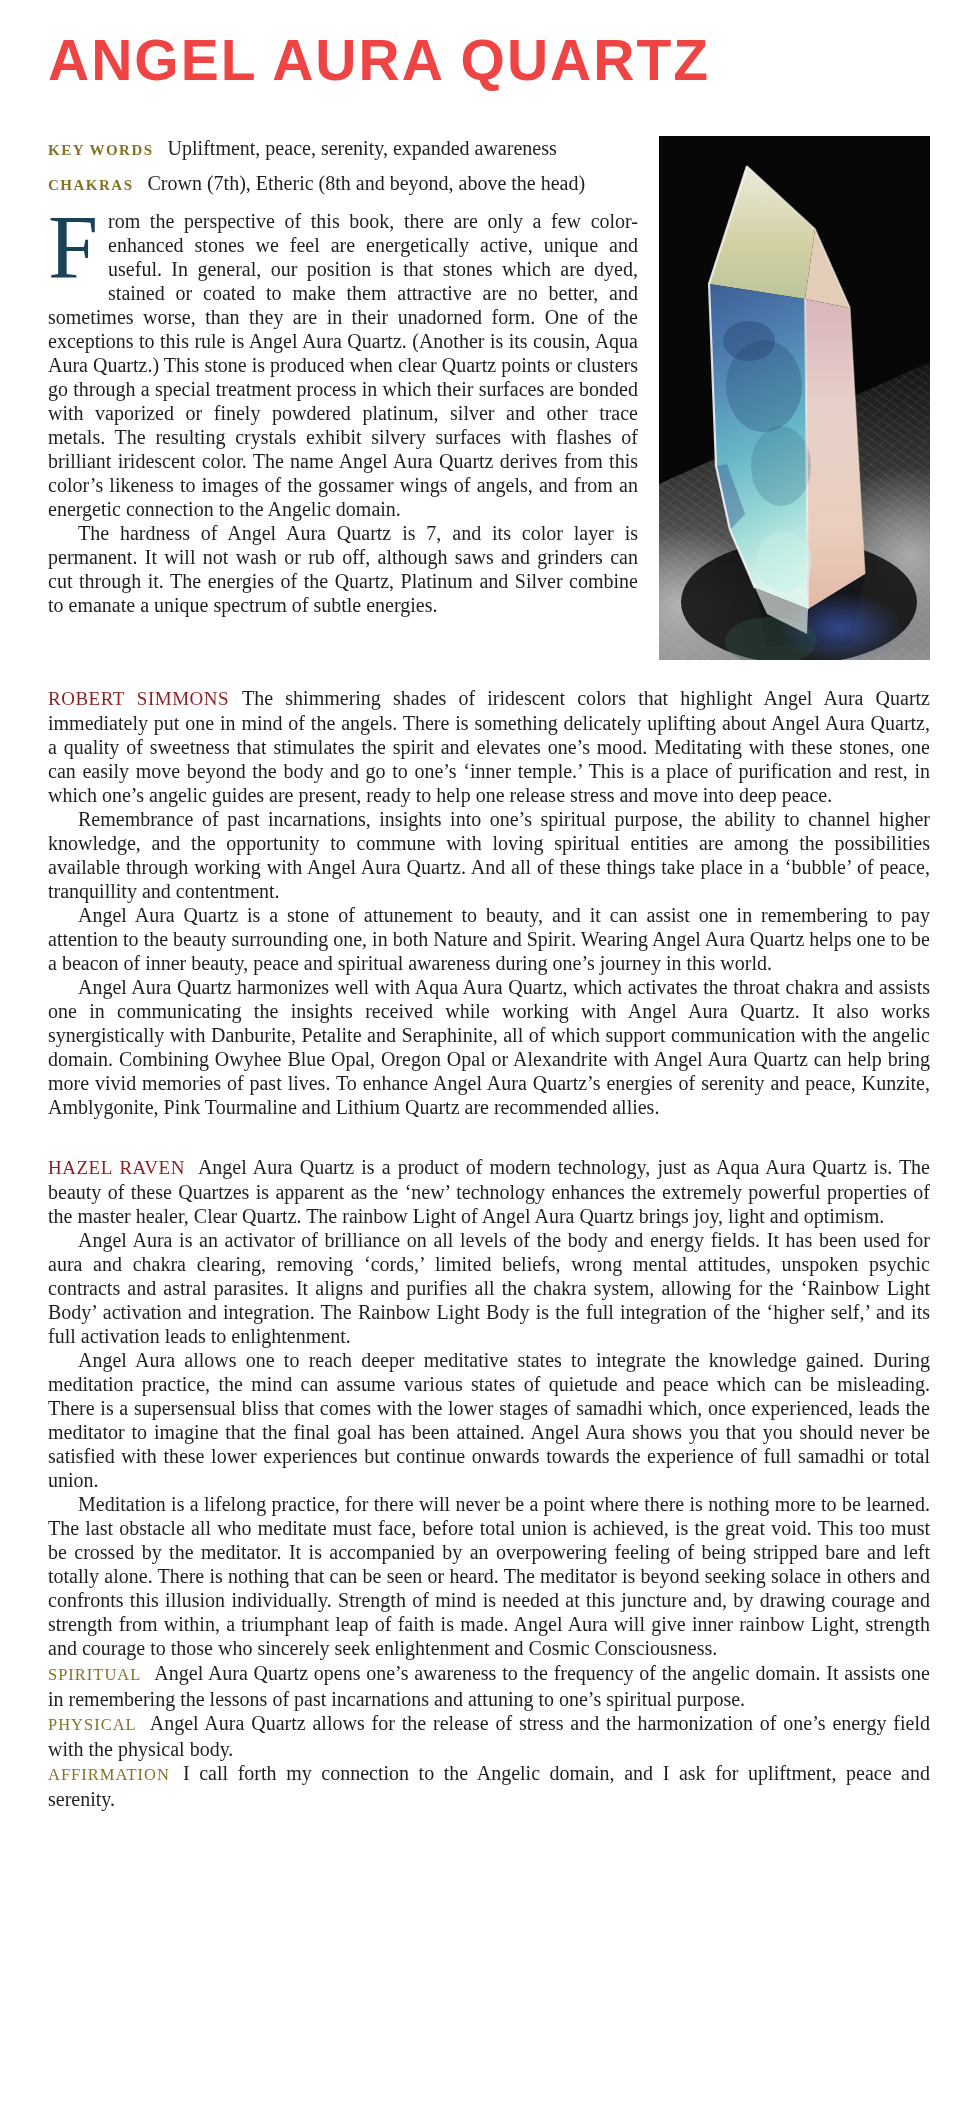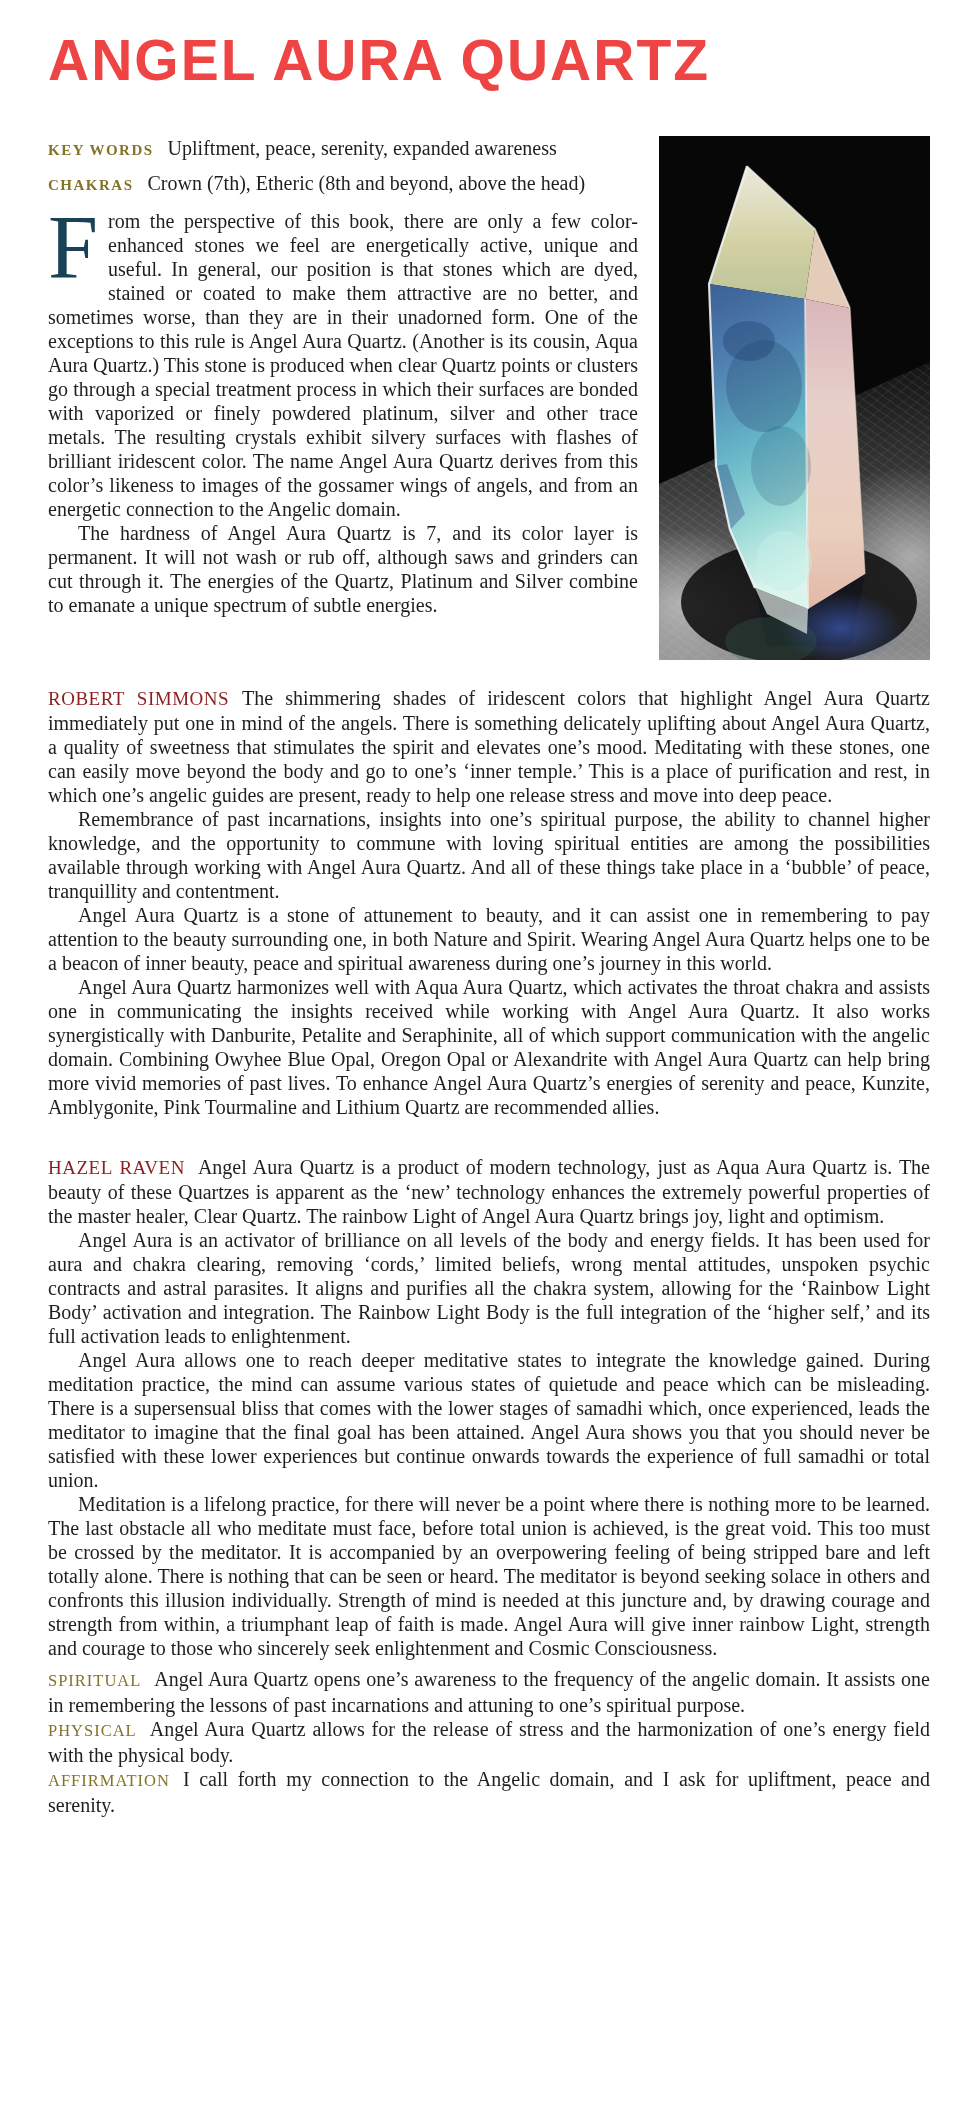--- a/index.html
+++ b/index.html
@@ -26,21 +26,21 @@
   p.indent{text-indent:30px;}
   .dropcap{
     float:left;font-size:90px;line-height:72px;color:#1b4156;
     margin:3px 10px 0 0;font-family:"Liberation Serif",serif;
   }
   .section{margin-top:26px;}
   .section.raven{margin-top:36px;}
   .sec-label{font-weight:normal;margin-right:13px;white-space:nowrap;}
   .sec-label.red{color:#8c1f1f;font-size:19px;letter-spacing:0.5px;}
   .sec-label.olive{color:#847327;font-size:16.5px;letter-spacing:1px;}
-  .closing{margin-top:7px;}
+  .closing{margin-top:1px;}
 </style>
 </head>
 <body>
 
 <div class="page">
 
   <h1 class="title">ANGEL AURA QUARTZ</h1>
 
   <div class="content-row">
     <div class="left-col">

